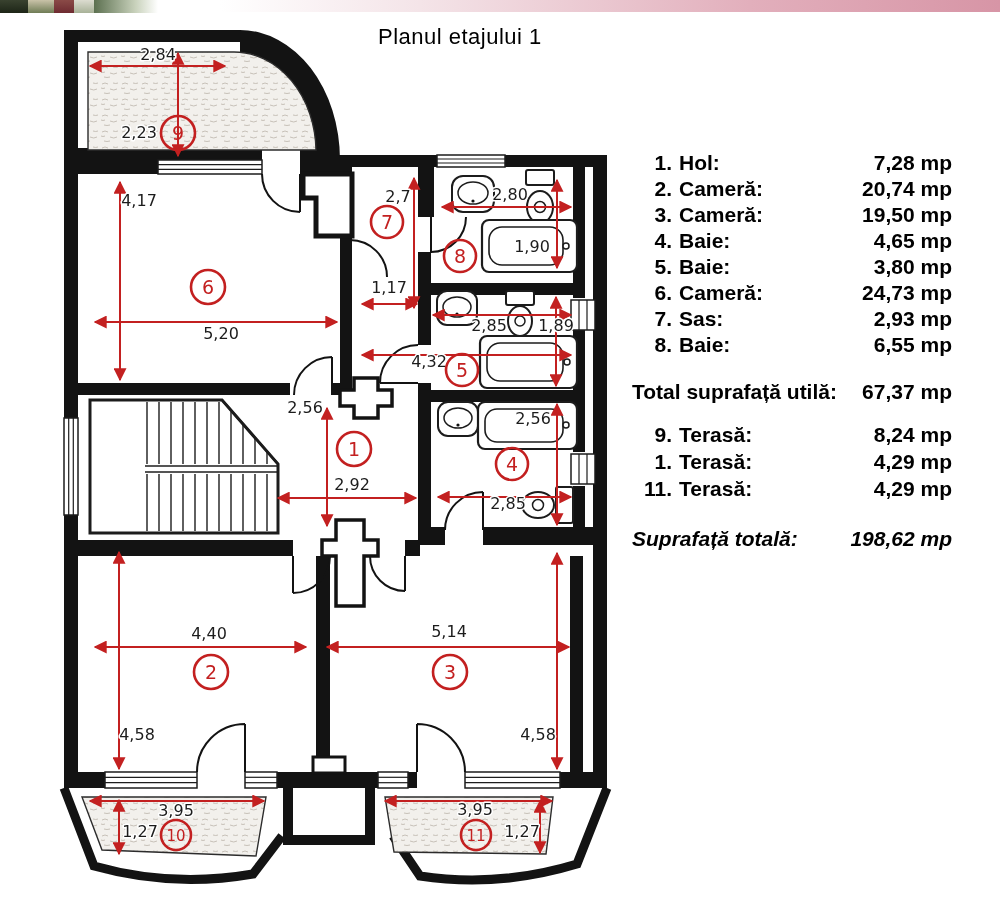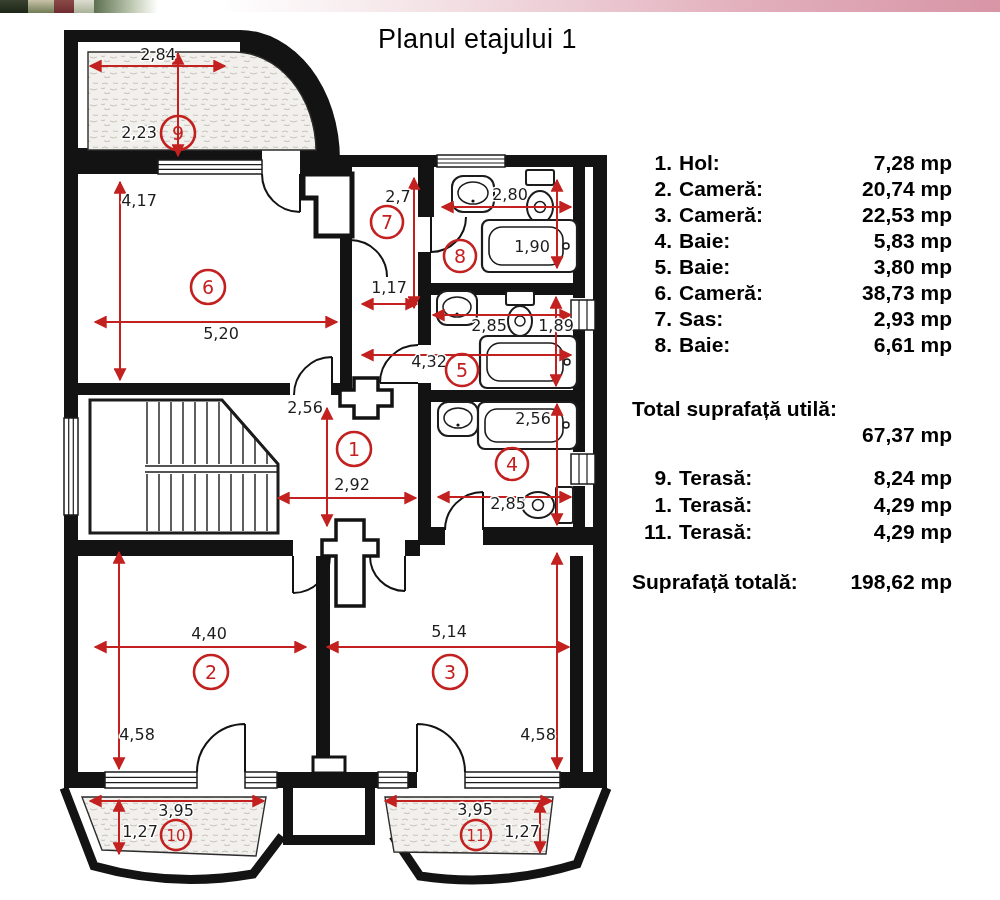--- a/index.html
+++ b/index.html
@@ -8,31 +8,31 @@
   
   .banner{position:absolute;left:0;top:0;width:1000px;height:12px;
           background:linear-gradient(90deg,#ffffff 22%,#f4e4e8 42%,#e2afbc 75%,#d795a6 100%);}
   .banner .chunk{position:absolute;top:0;height:13px;}
   .c1{left:0;width:28px;background:linear-gradient(180deg,#39422f,#1d2517);}
   .c2{left:28px;width:26px;background:linear-gradient(180deg,#c9c2a8,#6f7c55);}
   .c3{left:54px;width:20px;background:linear-gradient(180deg,#8a4a47,#6e2b31);}
   .c4{left:74px;width:20px;background:linear-gradient(180deg,#dcdcd0,#a8b298);}
   .c5{left:94px;width:64px;background:linear-gradient(90deg,#5c7050,#c9d2bc 65%,#ffffff);}
   
-  .title{position:absolute;left:378px;top:24px;font-size:27px;color:#000;letter-spacing:0.5px;}
+  .title{position:absolute;left:378px;top:24px;font-size:22px;color:#000;letter-spacing:0.5px;}
   
   .legend{position:absolute;left:632px;top:150px;width:320px;font-weight:bold;
           font-size:21px;color:#000;}
   .lrow{display:flex;line-height:26px;white-space:nowrap;}
   .lnum{width:40px;text-align:right;padding-right:7px;}
   .lval{margin-left:auto;text-align:right;}
-  .ltotal{display:flex;margin-top:38px;line-height:26px;white-space:nowrap;flex-direction:column;}
+  .ltotal{display:flex;margin-top:21px;line-height:26px;white-space:nowrap;}
   .terr-first{margin-top:16px;}
   .lrow.terr{line-height:27px;}
-  .ltotal2{display:flex;margin-top:24px;line-height:26px;white-space:nowrap;}
+  .ltotal2{display:flex;margin-top:24px;line-height:26px;white-space:nowrap;font-style:italic;}
   
   svg{position:absolute;left:0;top:0;}
   .dim{font-family:"DejaVu Sans",sans-serif;font-size:16px;fill:#1c1c1c;text-anchor:middle;
        paint-order:stroke;stroke:#ffffff;stroke-width:3px;stroke-linejoin:round;}
   .rnum{font-family:"DejaVu Sans",sans-serif;font-size:19px;fill:#c32020;text-anchor:middle;
         paint-order:stroke;stroke:none;}
   .rnum2{font-size:15px;}
 </style>
 </head>
 <body>
@@ -365,46 +365,46 @@
         <span class="lval">7,28 mp</span>
       </div>
     <div class="lrow">
         <span class="lnum">2.</span>
         <span class="lname">Cameră:</span>
         <span class="lval">20,74 mp</span>
       </div>
     <div class="lrow">
         <span class="lnum">3.</span>
         <span class="lname">Cameră:</span>
-        <span class="lval">22,53 mp</span>
+        <span class="lval">19,50 mp</span>
       </div>
     <div class="lrow">
         <span class="lnum">4.</span>
         <span class="lname">Baie:</span>
-        <span class="lval">5,83 mp</span>
+        <span class="lval">4,65 mp</span>
       </div>
     <div class="lrow">
         <span class="lnum">5.</span>
         <span class="lname">Baie:</span>
         <span class="lval">3,80 mp</span>
       </div>
     <div class="lrow">
         <span class="lnum">6.</span>
         <span class="lname">Cameră:</span>
-        <span class="lval">38,73 mp</span>
+        <span class="lval">24,73 mp</span>
       </div>
     <div class="lrow">
         <span class="lnum">7.</span>
         <span class="lname">Sas:</span>
         <span class="lval">2,93 mp</span>
       </div>
     <div class="lrow">
         <span class="lnum">8.</span>
         <span class="lname">Baie:</span>
-        <span class="lval">6,61 mp</span>
+        <span class="lval">6,55 mp</span>
       </div>
 
     <div class="ltotal">
         <span>Total suprafață utilă:</span>
         <span class="lval">67,37 mp</span>
       </div>
 
     <div class="lrow terr terr-first">
         <span class="lnum">9.</span>
         <span class="lname">Terasă:</span>

